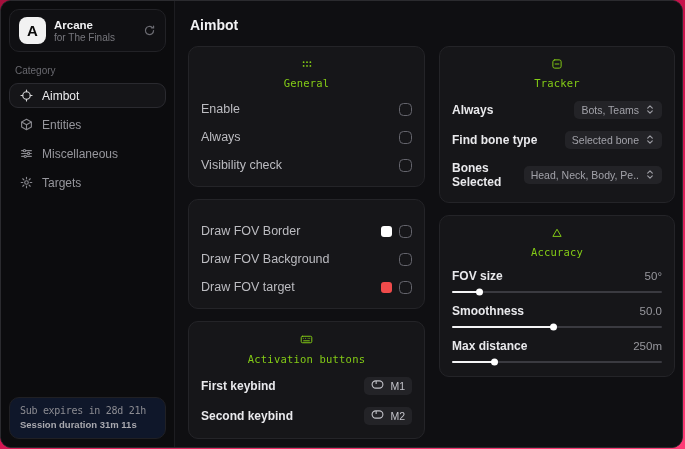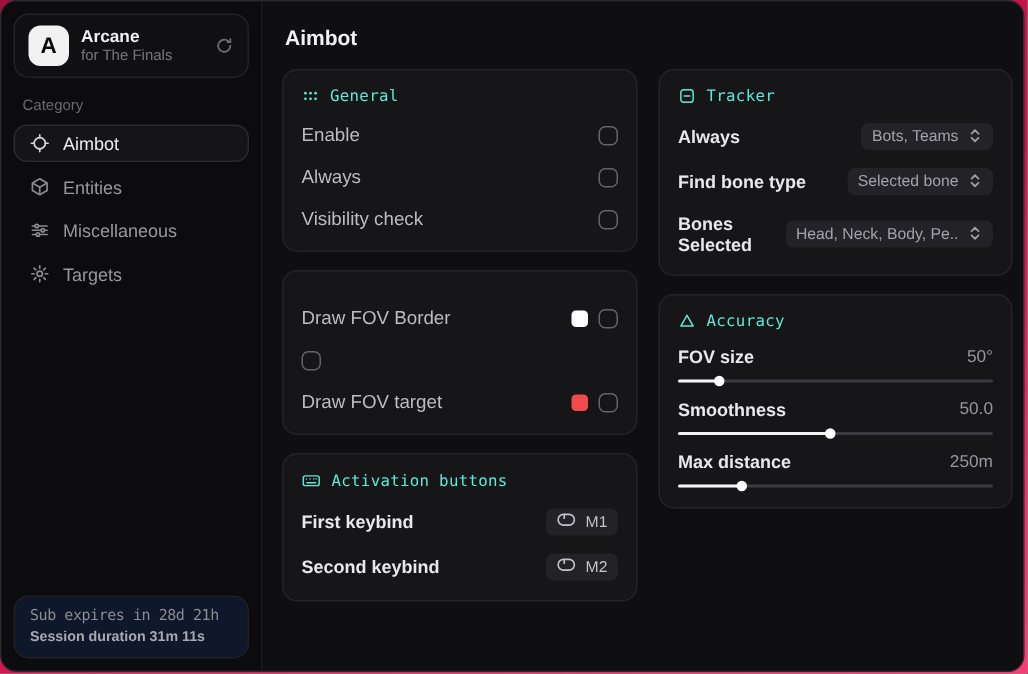--- a/index.html
+++ b/index.html
@@ -77,21 +77,22 @@
   .col-right { width:236px; flex:none; }
   .panel {
     background:#161619;
     border:1px solid #242428;
     border-radius:10px;
     padding:11px 12px 13px;
     width:100%;
   }
   .panel-head {
     display:flex; align-items:center; gap:7px;
-    color:#5eead4;
+    color:#84cc16;
+    flex-direction:column;
   }
   .panel-title {
     font-family:"DejaVu Sans Mono", monospace;
     font-size:10.5px; letter-spacing:0.2px;
   }
   .row {
     display:flex; align-items:center;
     margin-top:12px; min-height:16px;
   }
   .row-label { font-size:12.5px; color:#bcbcc1; flex:1; }
@@ -242,20 +243,21 @@
           </div>
         </div>
 
         <div class="panel">
           <div class="row">
             <span class="row-label">Draw FOV Border</span>
             <span class="swatch" style="background: rgb(255, 255, 255);"></span>
             <span class="checkbox"></span>
           </div>
           <div class="row">
+            <span class="row-label">Draw FOV Background</span>
             <span class="checkbox"></span>
           </div>
           <div class="row">
             <span class="row-label">Draw FOV target</span>
             <span class="swatch" style="background: rgb(239, 75, 75);"></span>
             <span class="checkbox"></span>
           </div>
         </div>
 
         <div class="panel">

